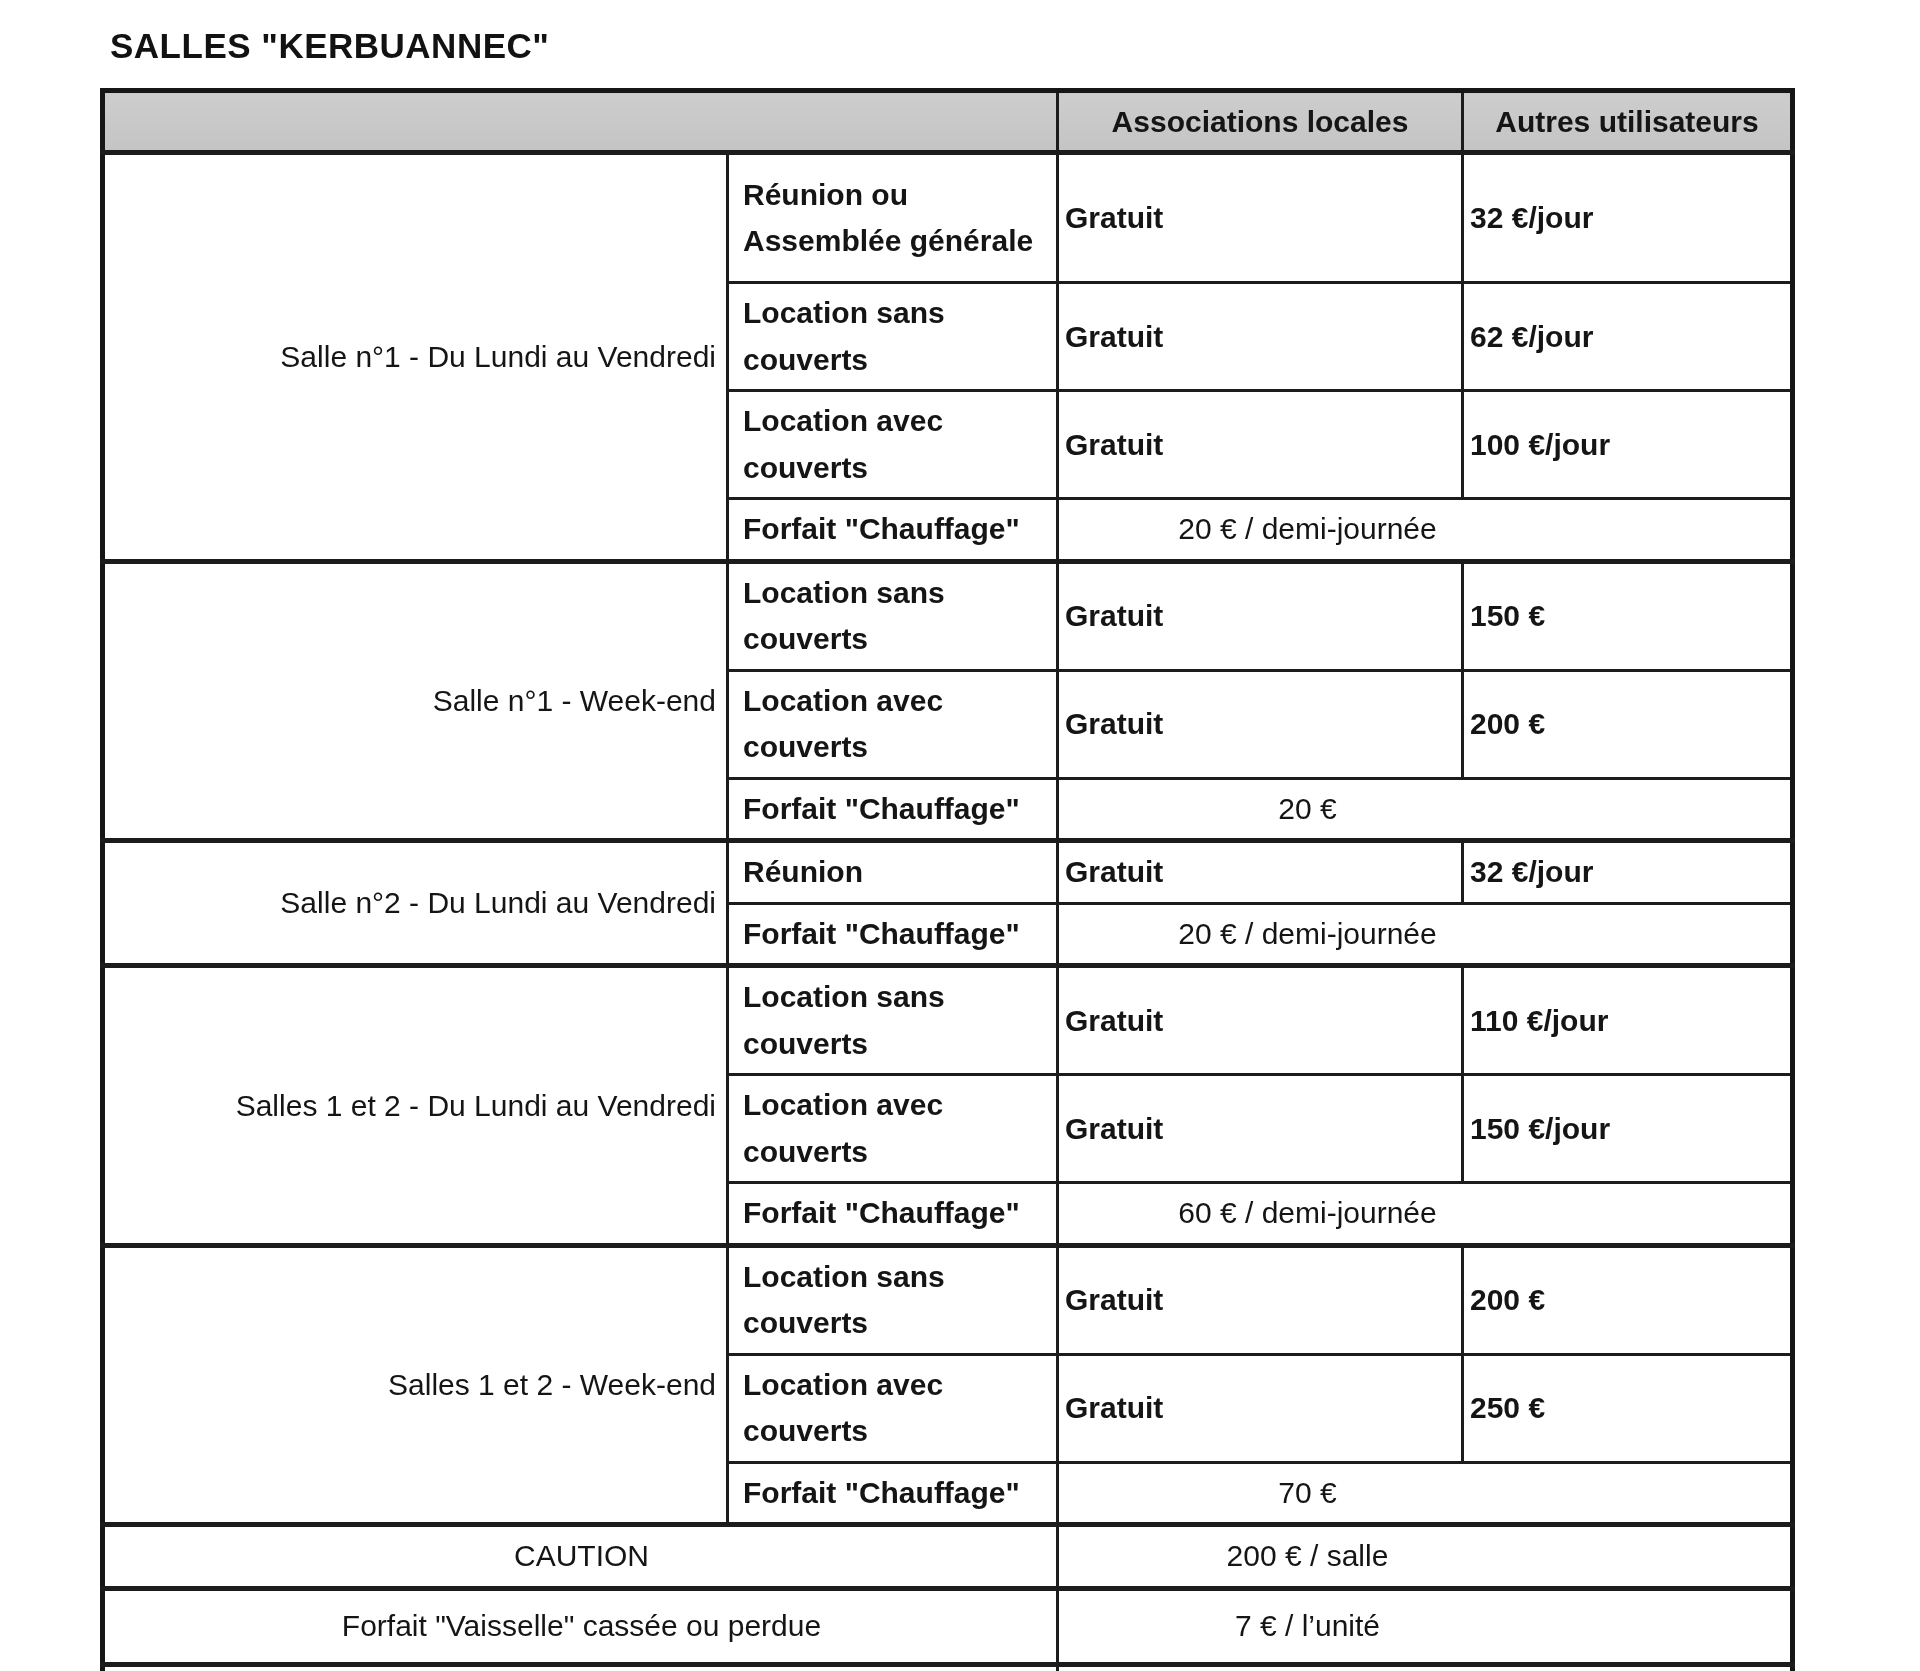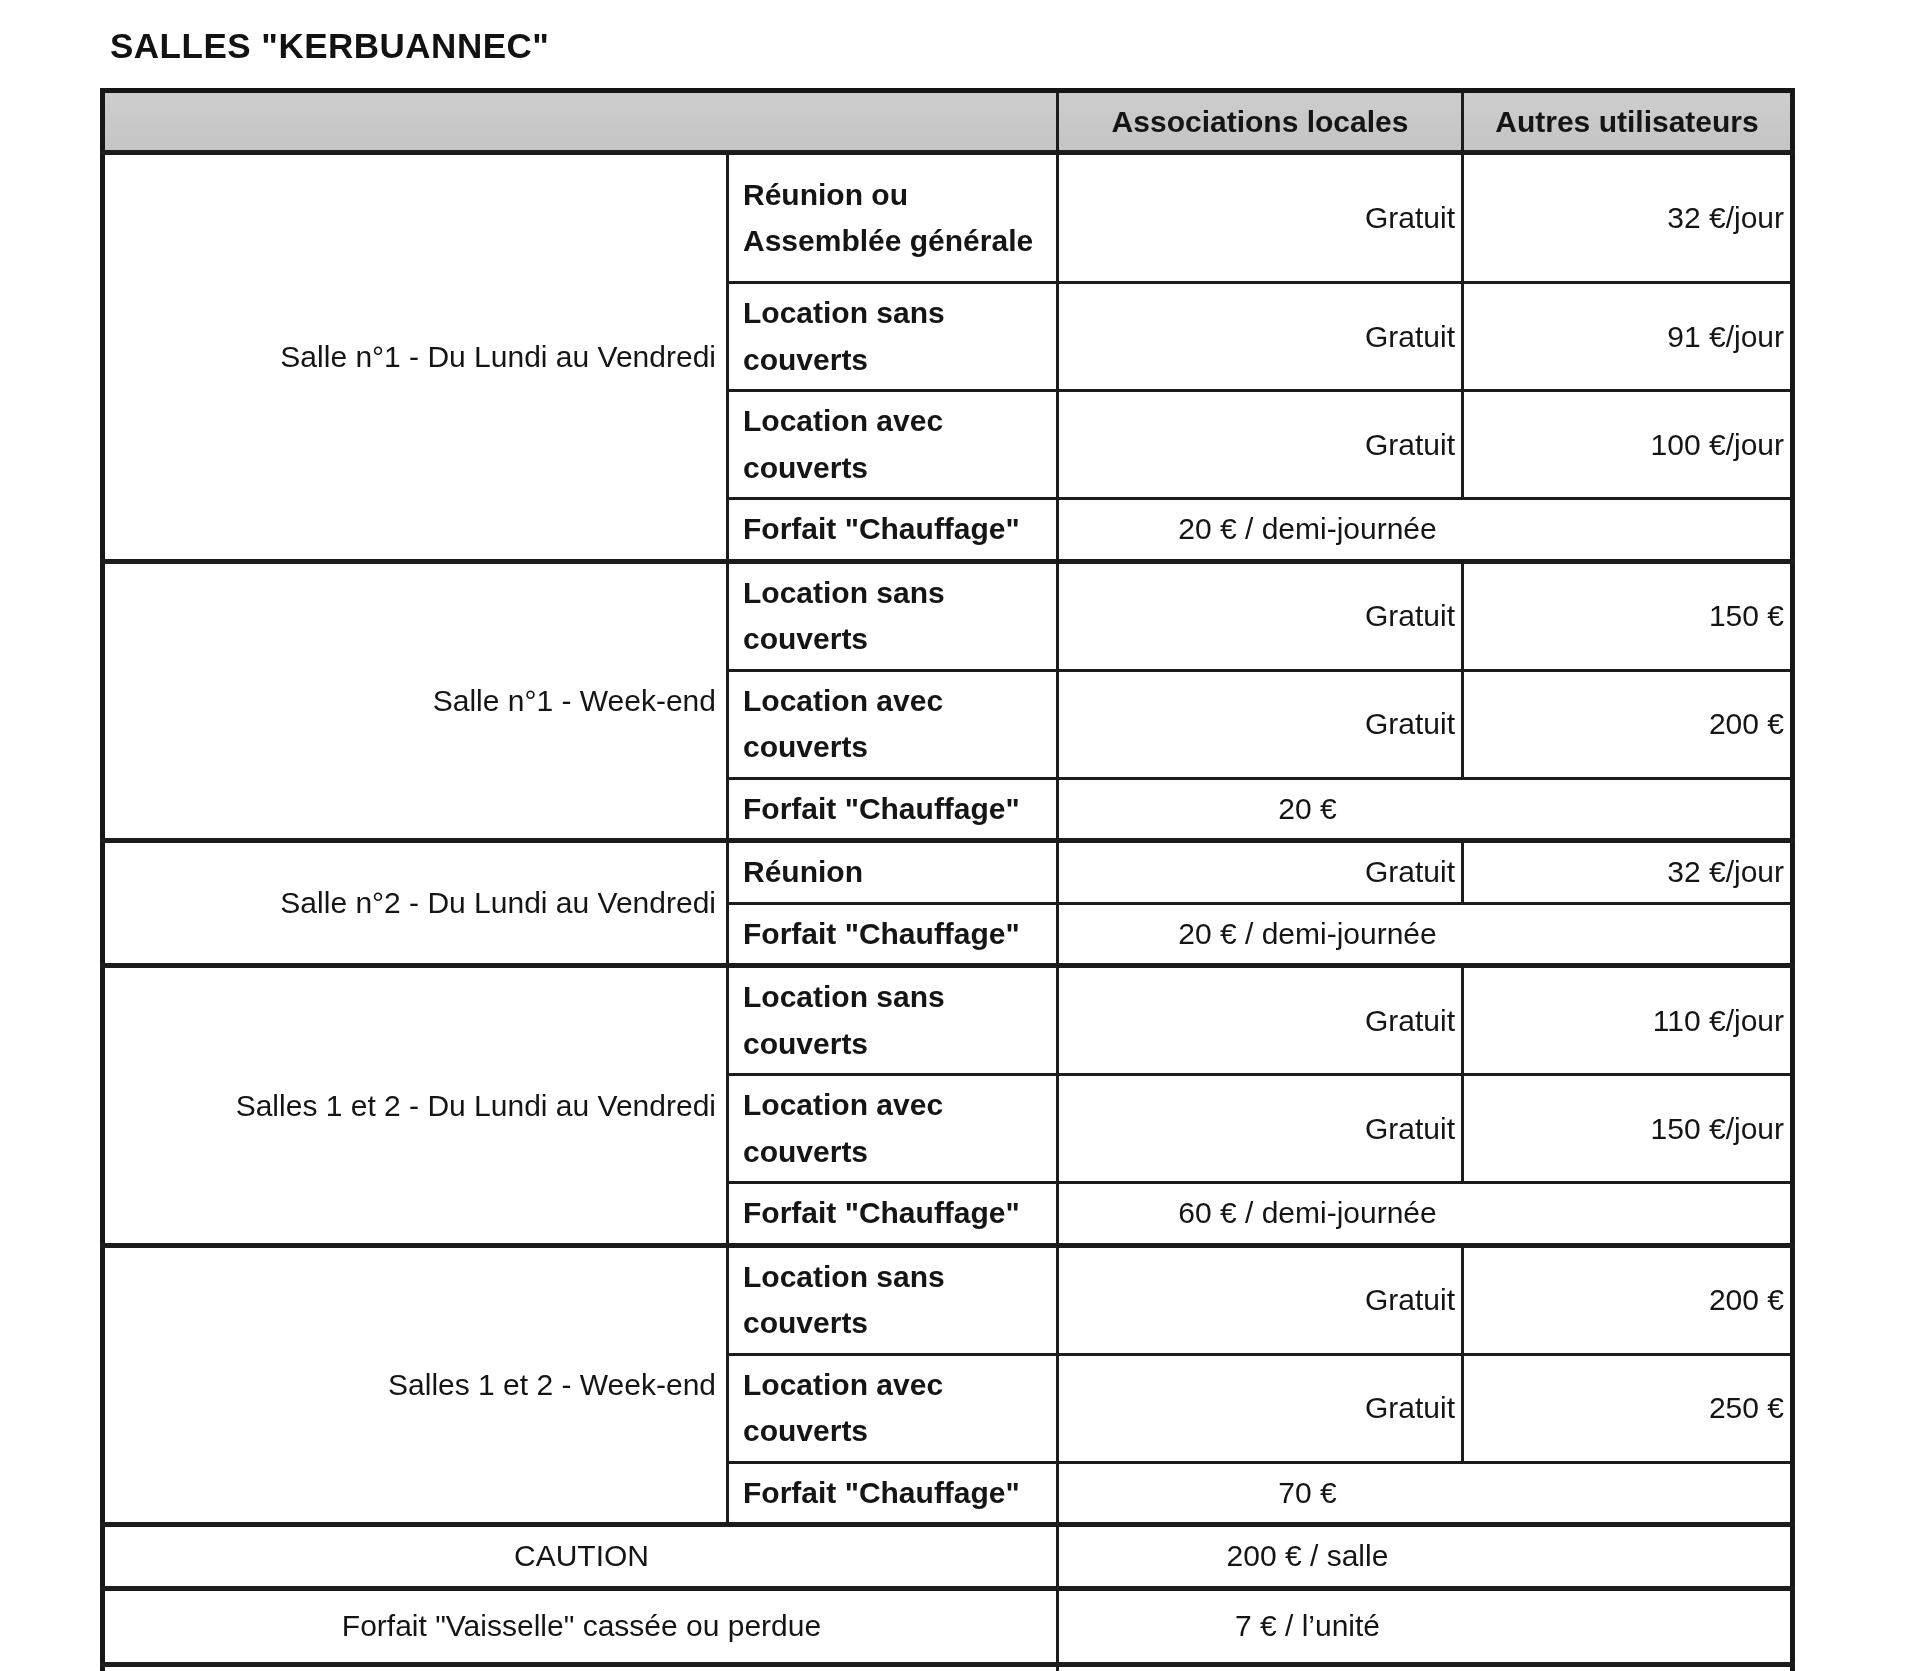--- a/index.html
+++ b/index.html
@@ -59,22 +59,23 @@
     padding: 0 10px;
     line-height: 1.45;
   }
   td.service {
     text-align: left;
     padding: 6px 10px 6px 14px;
     line-height: 1.55;
     font-weight: bold;
   }
   td.price {
-    text-align: right;
+    text-align: left;
     padding: 4px 6px;
+    font-weight: bold;
   }
   td.merged-price {
     text-align: center;
     padding: 4px 240px 4px 6px;
   }
   td.footer-label {
     text-align: center;
     padding: 6px 14px 6px 16px;
     line-height: 1.55;
   }
@@ -103,21 +104,21 @@
 
     <tr class="group-start" style="height:130px">
       <td class="room" rowspan="4">Salle n°1 - Du Lundi au Vendredi</td>
       <td class="service">Réunion ou Assemblée générale</td>
       <td class="price">Gratuit</td>
       <td class="price">32 €/jour</td>
     </tr>
     <tr style="height:96px">
       <td class="service">Location sans couverts</td>
       <td class="price">Gratuit</td>
-      <td class="price">91 €/jour</td>
+      <td class="price">62 €/jour</td>
     </tr>
     <tr style="height:100px">
       <td class="service">Location avec couverts</td>
       <td class="price">Gratuit</td>
       <td class="price">100 €/jour</td>
     </tr>
     <tr style="height:50px">
       <td class="service">Forfait "Chauffage"</td>
       <td class="merged-price" colspan="2">20 € / demi-journée</td>
     </tr>

